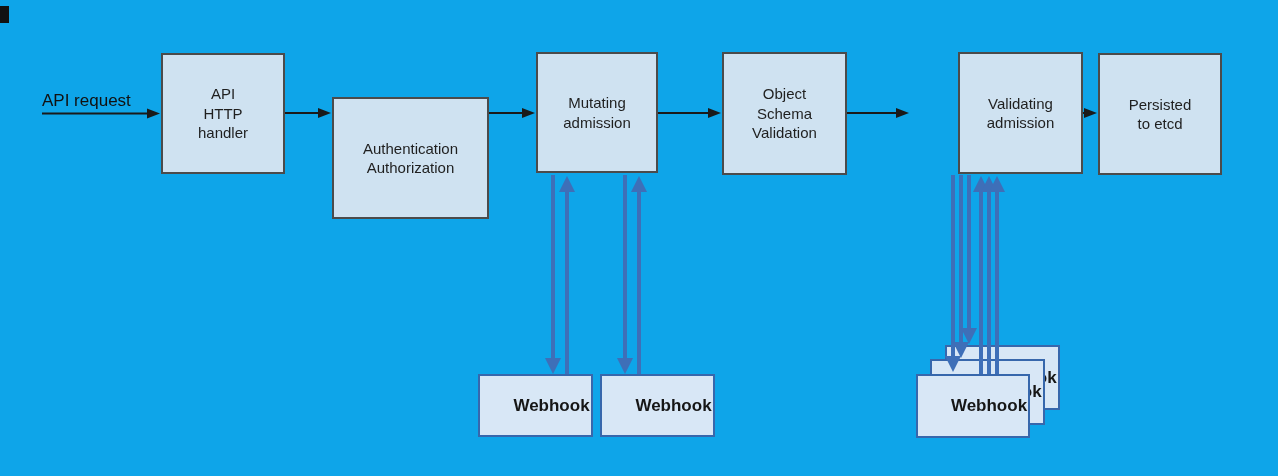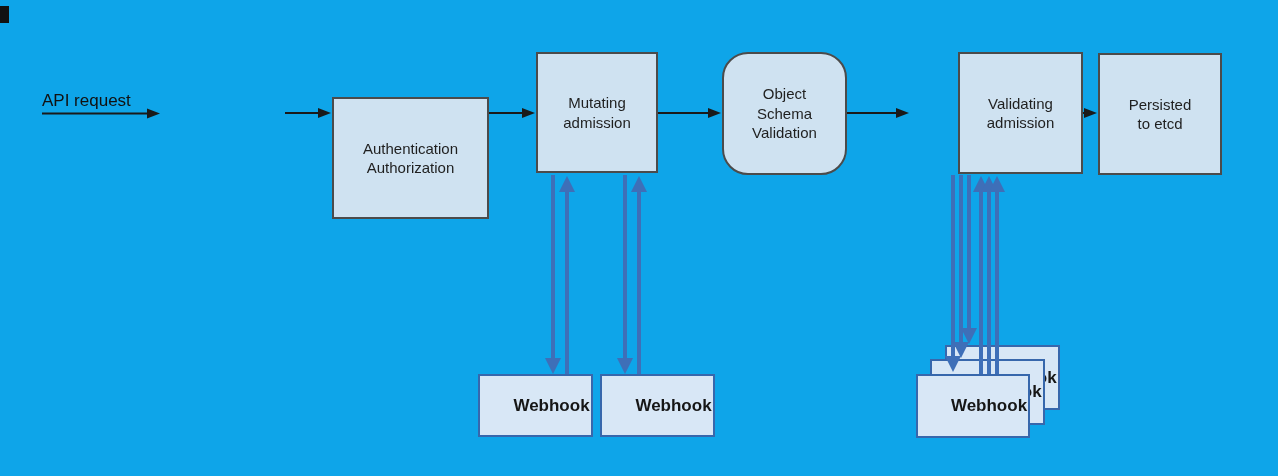--- a/index.html
+++ b/index.html
@@ -124,29 +124,34 @@
         <line x1="989" y1="374" x2="989" y2="191"></line>
         <polygon points="989,176 981,192 997,192" stroke="none"></polygon>
         <line x1="997" y1="374" x2="997" y2="191"></line>
         <polygon points="997,176 989,192 1005,192" stroke="none"></polygon>
       </g>
     </g>
   </svg>
 
   <div class="api-request-label">API request</div>
 
+  <div class="box flow-box" style="left:161px;top:53px;width:124px;height:121px;">
+    <span>API
+HTTP
+handler</span>
+  </div>
   <div class="box flow-box" style="left:332px;top:51px;width:157px;height:122px;margin-top:46px;">
     <span>Authentication
 Authorization</span>
   </div>
   <div class="box flow-box" style="left:536px;top:52px;width:122px;height:121px;">
     <span>Mutating
 admission</span>
   </div>
-  <div class="box flow-box" style="left:722px;top:52px;width:125px;height:123px;border-radius:26px;">
+  <div class="box flow-box" style="left:722px;top:52px;width:125px;height:123px;">
     <span>Object
 Schema
 Validation</span>
   </div>
   <div class="box flow-box" style="left:910px;top:52px;width:125px;height:122px;margin-left:48px;">
     <span>Validating
 admission</span>
   </div>
   <div class="box flow-box" style="left:1098px;top:53px;width:124px;height:122px;">
     <span>Persisted

